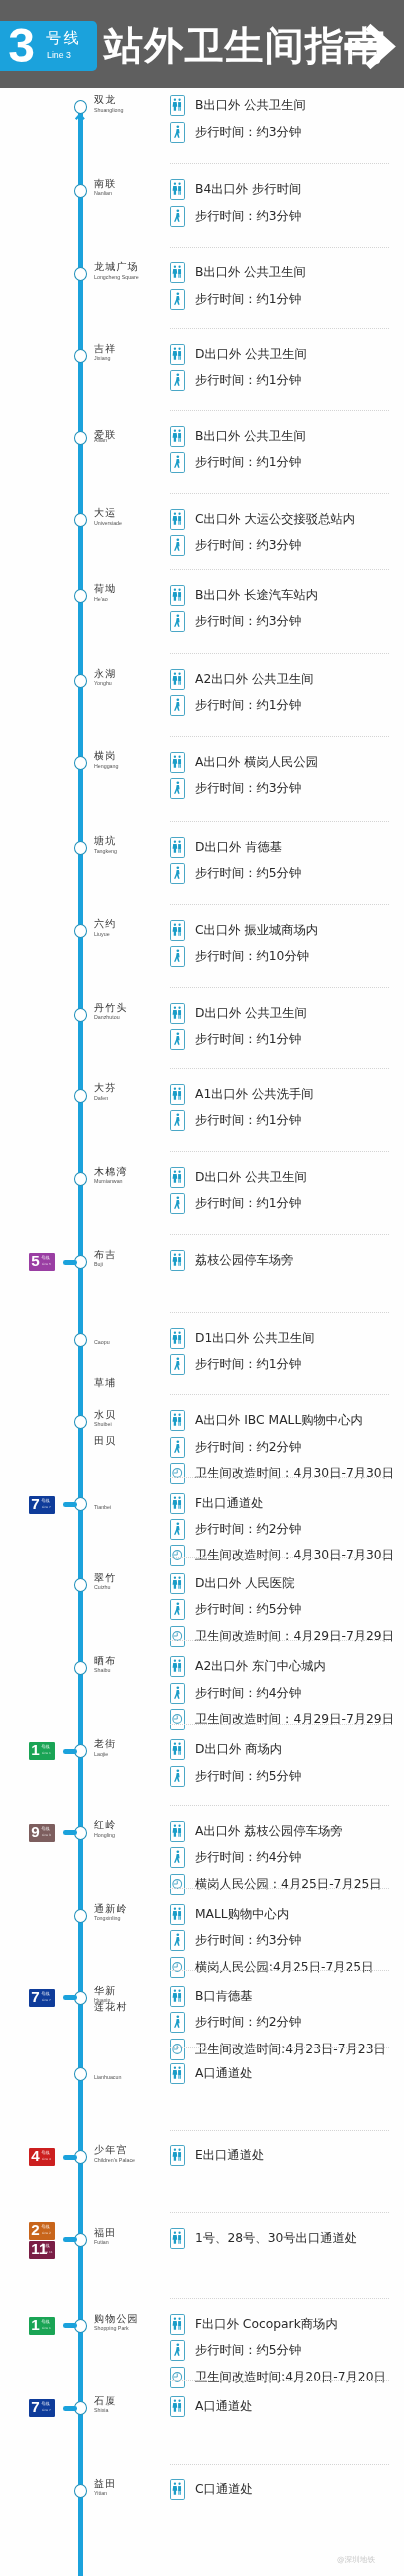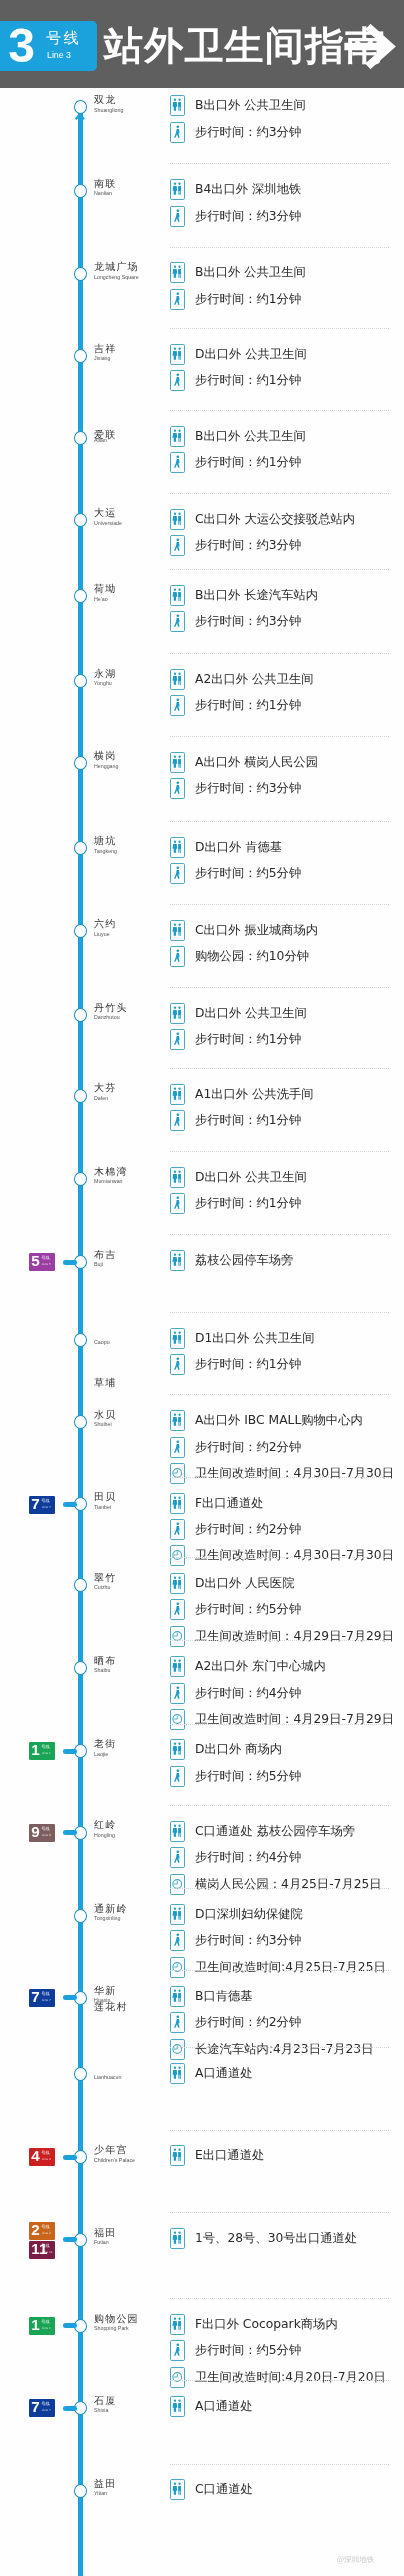--- a/index.html
+++ b/index.html
@@ -28,21 +28,21 @@
   .xfer .e { position:absolute; left:13px; top:10px; font-size:2.9px; line-height:3.5px; opacity:.8; }
   .stub { position:absolute; left:63px; width:14px; height:4.7px; background:#1ba2dc; border-radius:2.3px; }
 
   .divider { position:absolute; left:170px; width:219px; height:0; border-top:1.2px dotted #d4d4d4; }
 
   .info-row { position:absolute; left:170px; height:21px; }
   .ico { position:absolute; left:0; top:0; width:15.2px; height:21px; border:1.2px solid #4aa7c6; border-radius:1.8px; background:#fff; }
   .ico svg { position:absolute; left:1.2px; top:2.3px; }
   .txt { position:absolute; left:25px; top:2.3px; font-size:12.3px; color:#2a2a2a; white-space:nowrap; line-height:16.4px; }
 
-  .watermark { position:absolute; left:337px; top:2555px; font-size:7.6px; color:#c9c9c9; white-space:nowrap;font-family:Liberation Serif, serif; }
+  .watermark { position:absolute; left:337px; top:2555px; font-size:7.6px; color:#c9c9c9; white-space:nowrap; }
 </style>
 </head>
 <body>
 
 <div class="header">
   <div class="line-badge">
     <span class="line-num">3</span>
     <span class="line-cn">号线</span>
     <span class="line-en">Line 3</span>
   </div>
@@ -94,21 +94,21 @@
         <span class="ico">
           <svg width="10.5" height="14" viewBox="0 0 18 24">
             <circle cx="5" cy="3" r="2" fill="#1b9dc8"></circle>
             <path d="M2 7 H8 L9 15 H7 V22 H3 V15 H1 Z" fill="#1b9dc8"></path>
             <circle cx="13" cy="3" r="2" fill="#1b9dc8"></circle>
             <rect x="10.5" y="7" width="5" height="9" fill="#1b9dc8"></rect>
             <rect x="11" y="16" width="1.6" height="6" fill="#1b9dc8"></rect>
             <rect x="13.4" y="16" width="1.6" height="6" fill="#1b9dc8"></rect>
           </svg>
         </span>
-        <span class="txt">B4出口外 深圳地铁</span>
+        <span class="txt">B4出口外 步行时间</span>
       </div>
       <div class="info-row" style="top:206px">
         <span class="ico">
           <svg width="10.5" height="14" viewBox="0 0 18 24">
             <circle cx="10" cy="3" r="2.3" fill="#1b9dc8"></circle>
             <path d="M8 7 H12 L13 14 L11 14 L13 22 H10.5 L8.5 16 L6 22 H3.5 L7 13 Z" fill="#1b9dc8"></path>
           </svg>
         </span>
         <span class="txt">步行时间：约3分钟</span>
       </div>
@@ -355,21 +355,21 @@
         </span>
         <span class="txt">C出口外 振业城商场内</span>
       </div>
       <div class="info-row" style="top:946px">
         <span class="ico">
           <svg width="10.5" height="14" viewBox="0 0 18 24">
             <circle cx="10" cy="3" r="2.3" fill="#1b9dc8"></circle>
             <path d="M8 7 H12 L13 14 L11 14 L13 22 H10.5 L8.5 16 L6 22 H3.5 L7 13 Z" fill="#1b9dc8"></path>
           </svg>
         </span>
-        <span class="txt">购物公园：约10分钟</span>
+        <span class="txt">步行时间：约10分钟</span>
       </div>
     </div>
     <div class="divider" style="top:987px"></div>
     <div class="station" style="top:0">
       <div class="node" style="top:1008px"></div>
       <div class="st-cn" style="top:1001px">丹竹头</div>
       <div class="st-en" style="top:1014px">Danzhutou</div>
       <div class="info-row" style="top:1003px">
         <span class="ico">
           <svg width="10.5" height="14" viewBox="0 0 18 24">
@@ -535,21 +535,21 @@
             <circle cx="9" cy="12" r="7.5" stroke="#4aa7c6" stroke-width="1.8" fill="none"></circle>
             <path d="M9 6.5 V12 H3" stroke="#4aa7c6" stroke-width="1.6" fill="none"></path>
           </svg>
         </span>
         <span class="txt">卫生间改造时间：4月30日-7月30日</span>
       </div>
     </div>
     <div class="divider" style="top:1477px"></div>
     <div class="station" style="top:0">
       <div class="node" style="top:1497px"></div>
-      <div class="st-cn" style="top:1490px">田贝</div>
+      <div class="st-cn" style="top:1434px">田贝</div>
       <div class="st-en" style="top:1504px">Tianbei</div>
       <div class="stub" style="top:1502px"></div>
       <div class="xfer" style="top:1496px;background:#0f3c9a">
         <span class="n">7</span>
         <span class="c">号线</span>
         <span class="e">Line 7</span>
       </div>
       <div class="info-row" style="top:1493px">
         <span class="ico">
           <svg width="10.5" height="14" viewBox="0 0 18 24">
@@ -705,21 +705,21 @@
         <span class="ico">
           <svg width="10.5" height="14" viewBox="0 0 18 24">
             <circle cx="5" cy="3" r="2" fill="#1b9dc8"></circle>
             <path d="M2 7 H8 L9 15 H7 V22 H3 V15 H1 Z" fill="#1b9dc8"></path>
             <circle cx="13" cy="3" r="2" fill="#1b9dc8"></circle>
             <rect x="10.5" y="7" width="5" height="9" fill="#1b9dc8"></rect>
             <rect x="11" y="16" width="1.6" height="6" fill="#1b9dc8"></rect>
             <rect x="13.4" y="16" width="1.6" height="6" fill="#1b9dc8"></rect>
           </svg>
         </span>
-        <span class="txt">C口通道处 荔枝公园停车场旁</span>
+        <span class="txt">A出口外 荔枝公园停车场旁</span>
       </div>
       <div class="info-row" style="top:1847px">
         <span class="ico">
           <svg width="10.5" height="14" viewBox="0 0 18 24">
             <circle cx="10" cy="3" r="2.3" fill="#1b9dc8"></circle>
             <path d="M8 7 H12 L13 14 L11 14 L13 22 H10.5 L8.5 16 L6 22 H3.5 L7 13 Z" fill="#1b9dc8"></path>
           </svg>
         </span>
         <span class="txt">步行时间：约4分钟</span>
       </div>
@@ -742,39 +742,39 @@
         <span class="ico">
           <svg width="10.5" height="14" viewBox="0 0 18 24">
             <circle cx="5" cy="3" r="2" fill="#1b9dc8"></circle>
             <path d="M2 7 H8 L9 15 H7 V22 H3 V15 H1 Z" fill="#1b9dc8"></path>
             <circle cx="13" cy="3" r="2" fill="#1b9dc8"></circle>
             <rect x="10.5" y="7" width="5" height="9" fill="#1b9dc8"></rect>
             <rect x="11" y="16" width="1.6" height="6" fill="#1b9dc8"></rect>
             <rect x="13.4" y="16" width="1.6" height="6" fill="#1b9dc8"></rect>
           </svg>
         </span>
-        <span class="txt">D口深圳妇幼保健院</span>
+        <span class="txt">MALL购物中心内</span>
       </div>
       <div class="info-row" style="top:1930px">
         <span class="ico">
           <svg width="10.5" height="14" viewBox="0 0 18 24">
             <circle cx="10" cy="3" r="2.3" fill="#1b9dc8"></circle>
             <path d="M8 7 H12 L13 14 L11 14 L13 22 H10.5 L8.5 16 L6 22 H3.5 L7 13 Z" fill="#1b9dc8"></path>
           </svg>
         </span>
         <span class="txt">步行时间：约3分钟</span>
       </div>
       <div class="info-row" style="top:1957px">
         <span class="ico">
           <svg width="10.5" height="14" viewBox="0 0 18 24">
             <circle cx="9" cy="12" r="7.5" stroke="#4aa7c6" stroke-width="1.8" fill="none"></circle>
             <path d="M9 6.5 V12 H3" stroke="#4aa7c6" stroke-width="1.6" fill="none"></path>
           </svg>
         </span>
-        <span class="txt">卫生间改造时间:4月25日-7月25日</span>
+        <span class="txt">横岗人民公园:4月25日-7月25日</span>
       </div>
     </div>
     <div class="divider" style="top:1970px"></div>
     <div class="station" style="top:0">
       <div class="node" style="top:1991px"></div>
       <div class="st-cn" style="top:1984px">华新</div>
       <div class="st-en" style="top:1997px">Huaxin</div>
       <div class="stub" style="top:1995px"></div>
       <div class="xfer" style="top:1989px;background:#0f3c9a">
         <span class="n">7</span>
@@ -803,21 +803,21 @@
         </span>
         <span class="txt">步行时间：约2分钟</span>
       </div>
       <div class="info-row" style="top:2039px">
         <span class="ico">
           <svg width="10.5" height="14" viewBox="0 0 18 24">
             <circle cx="9" cy="12" r="7.5" stroke="#4aa7c6" stroke-width="1.8" fill="none"></circle>
             <path d="M9 6.5 V12 H3" stroke="#4aa7c6" stroke-width="1.6" fill="none"></path>
           </svg>
         </span>
-        <span class="txt">长途汽车站内:4月23日-7月23日</span>
+        <span class="txt">卫生间改造时间:4月23日-7月23日</span>
       </div>
     </div>
     <div class="divider" style="top:2047px"></div>
     <div class="station" style="top:0">
       <div class="node" style="top:2067px"></div>
       <div class="st-cn" style="top:2000px">莲花村</div>
       <div class="st-en" style="top:2074px">Lianhuacun</div>
       <div class="info-row" style="top:2063px">
         <span class="ico">
           <svg width="10.5" height="14" viewBox="0 0 18 24">

